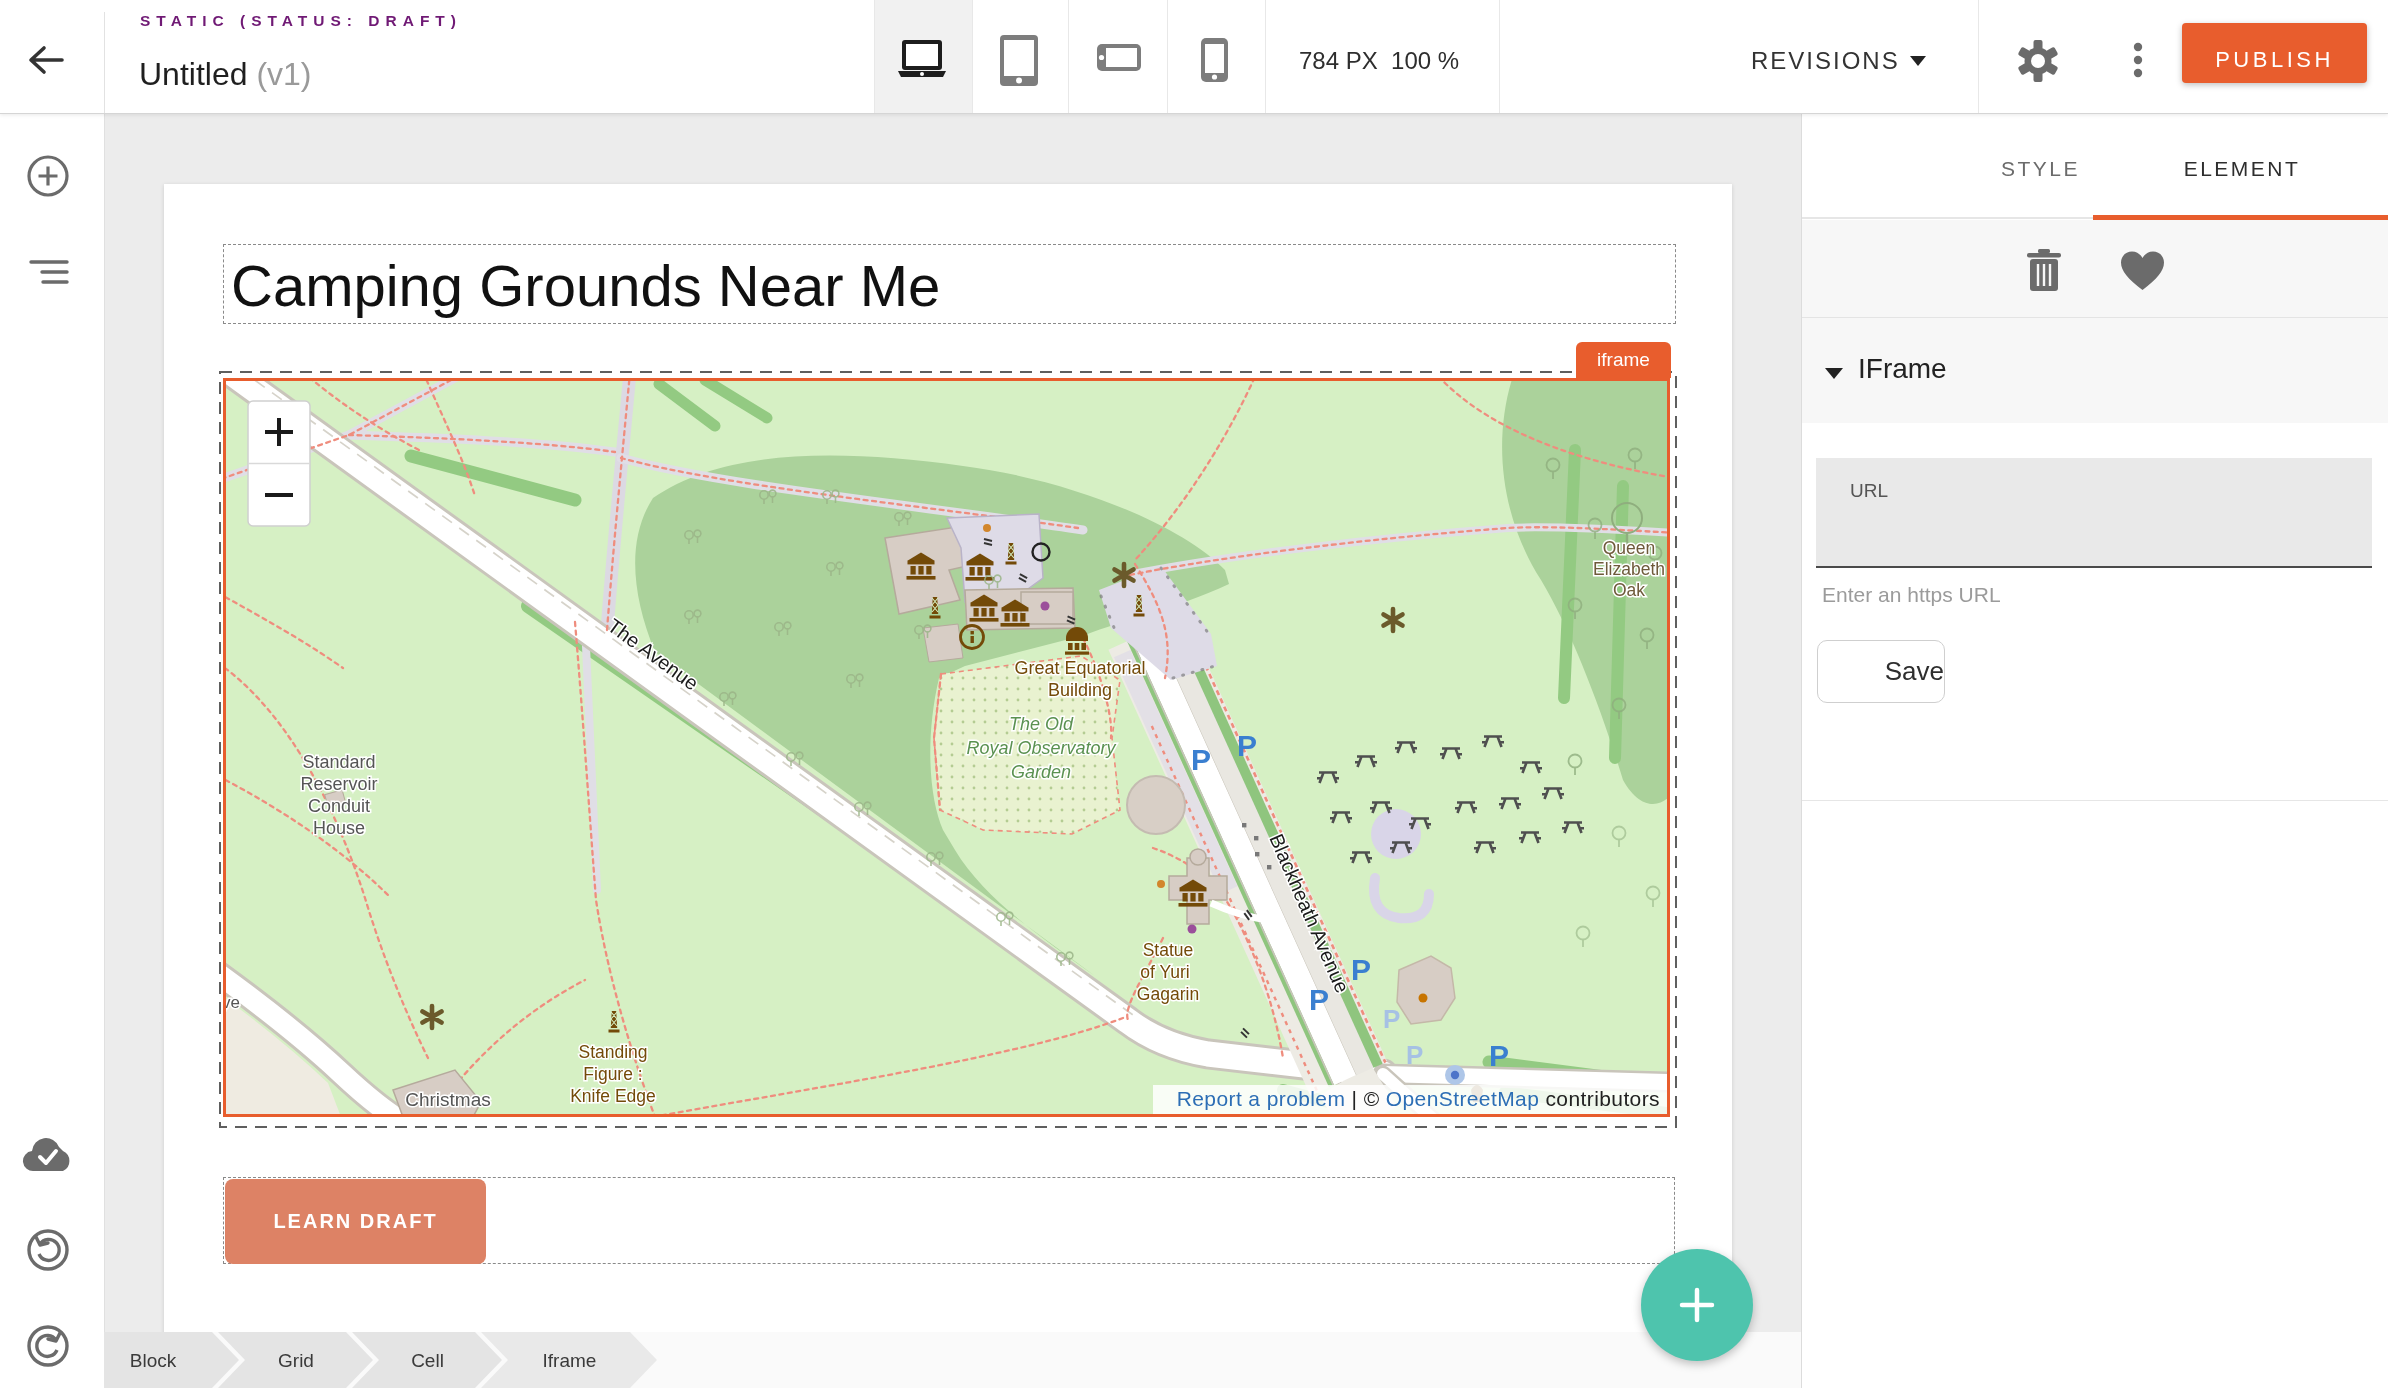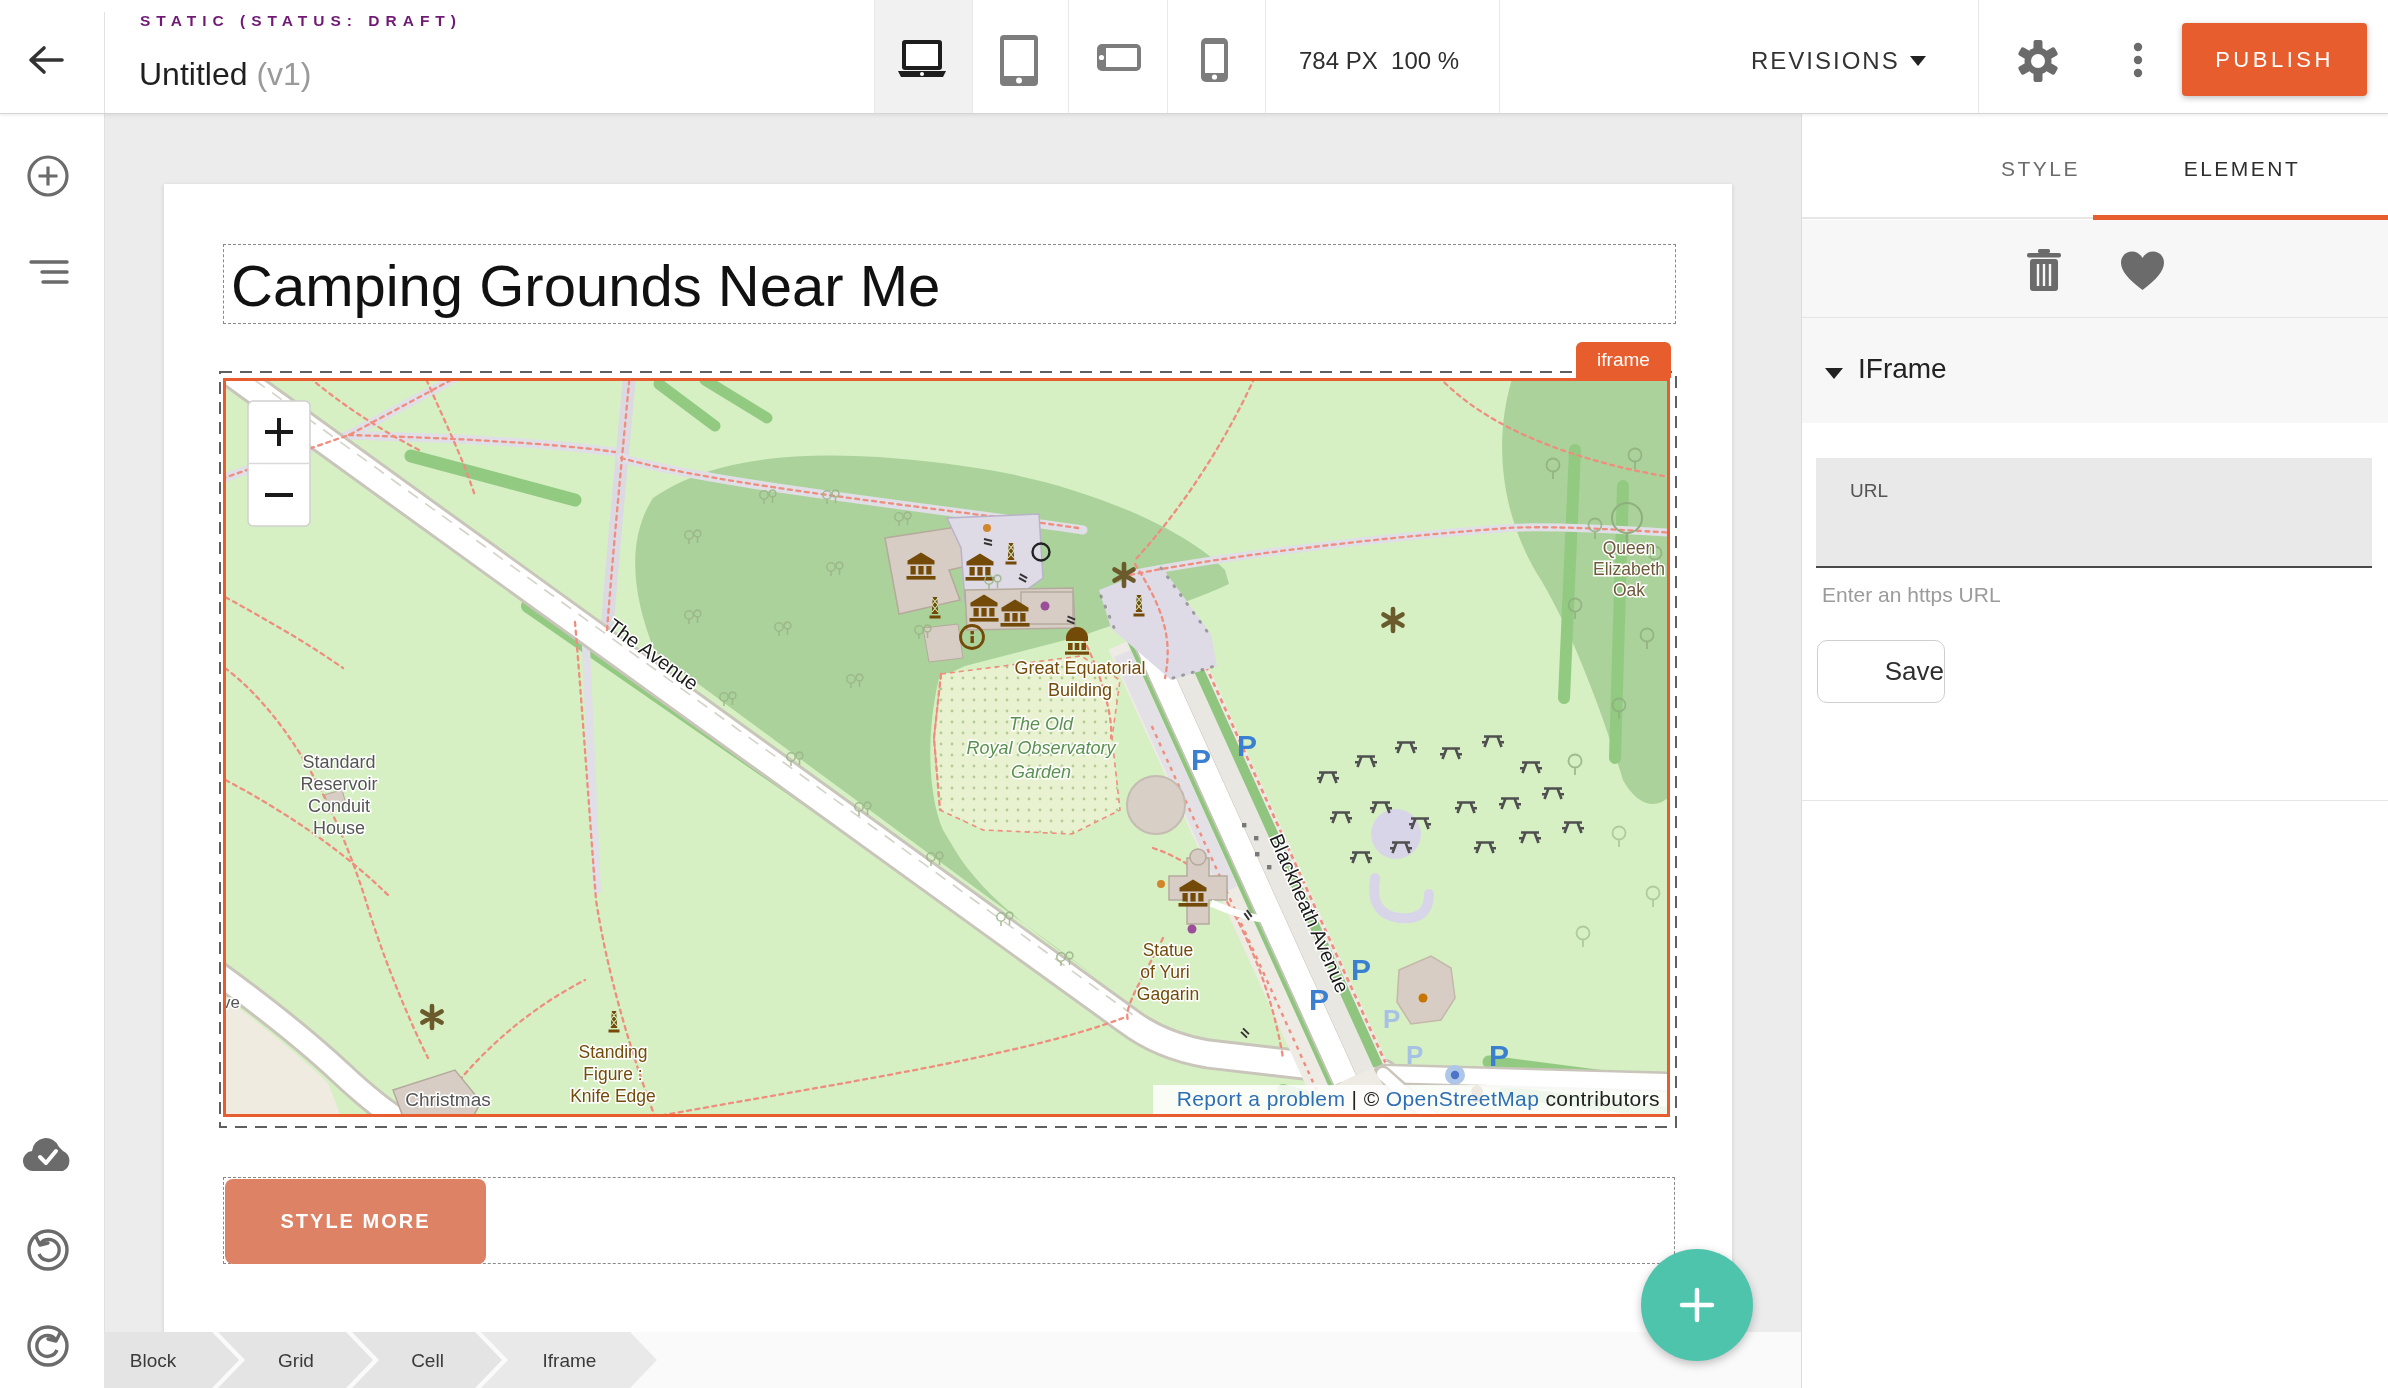--- a/index.html
+++ b/index.html
@@ -63,21 +63,21 @@
           <rect x="-4.5" y="11" width="9" height="10" rx="2"></rect>
         </g>
 </g>
       <circle r="7" fill="#fff"></circle>
     </svg>
 <svg style="position:absolute;left:2128px;top:40px" width="20" height="42">
       <circle cx="10" cy="7" r="4.2" fill="#6b6b6b"></circle>
       <circle cx="10" cy="20" r="4.2" fill="#6b6b6b"></circle>
       <circle cx="10" cy="33" r="4.2" fill="#6b6b6b"></circle>
     </svg>
-<div style="position:absolute;left:2182px;top:23px;width:185px;height:73px;background:#e85d2d;border-radius:4px;box-shadow:0 2px 6px rgba(0,0,0,.25);color:#fff;font-size:22px;letter-spacing:3.5px;text-align:center;line-height:73px">PUBLISH</div>
+<div style="position:absolute;left:2182px;top:23px;width:185px;height:60px;background:#e85d2d;border-radius:4px;box-shadow:0 2px 6px rgba(0,0,0,.25);color:#fff;font-size:22px;letter-spacing:3.5px;text-align:center;line-height:73px">PUBLISH</div>
 </div>
 <div style="position:absolute;left:0;top:113px;width:104px;height:1275px;background:#fff;border-right:1px solid #e0e0e0;z-index:10">
 <svg style="position:absolute;left:26px;top:41px" width="44" height="44" viewBox="0 0 44 44">
 <circle cx="22" cy="22" r="19" fill="none" stroke="#6b6b6b" stroke-width="3.2"></circle>
 <path d="M 22,12.5 L 22,31.5 M 12.5,22 L 31.5,22" stroke="#6b6b6b" stroke-width="3.2"></path>
     </svg>
 <svg style="position:absolute;left:28px;top:146px" width="0" height="0"></svg>
 <svg style="position:absolute;left:28px;top:143px" width="42" height="32" viewBox="0 0 42 32">
 <g stroke="#6b6b6b" stroke-width="3.4" stroke-linecap="round">
 <line x1="3" y1="6" x2="39" y2="6"></line>
@@ -102,21 +102,21 @@
 </div>
 <div style="position:absolute;left:105px;top:113px;width:1696px;height:1275px;background:#ececec;z-index:1"></div>
 <div style="position:absolute;left:164px;top:184px;width:1568px;height:1151px;background:#fff;box-shadow:0 1px 4px rgba(0,0,0,.14);z-index:2"></div>
 <div style="position:absolute;left:223px;top:244px;width:1453px;height:80px;border:1px dashed #8a8a8a;z-index:3;box-sizing:border-box"></div>
 <div style="position:absolute;left:231px;top:252px;font-size:58px;color:#111;z-index:4;font-weight:400">Camping Grounds Near Me</div>
 <svg style="position:absolute;left:219px;top:371px;z-index:3" width="1458" height="757">
     <rect x="1" y="1" width="1456" height="755" fill="none" stroke="#5f5f5f" stroke-width="2" stroke-dasharray="12 8"></rect>
   </svg>
 <div style="position:absolute;left:1576px;top:342px;width:95px;height:36px;background:#e85d2d;border-radius:6px 6px 0 0;color:#fff;font-size:19px;text-align:center;line-height:36px;z-index:5">iframe</div>
 <div style="position:absolute;left:223px;top:1177px;width:1452px;height:87px;border:1px dashed #8a8a8a;z-index:3;box-sizing:border-box"></div>
-<div style="position:absolute;left:225px;top:1179px;width:261px;height:85px;background:#dd8265;border-radius:8px;color:#fff;font-size:20px;font-weight:bold;letter-spacing:2px;text-align:center;line-height:85px;z-index:4">STYLE MORE</div>
+<div style="position:absolute;left:225px;top:1179px;width:261px;height:85px;background:#dd8265;border-radius:8px;color:#fff;font-size:20px;font-weight:bold;letter-spacing:2px;text-align:center;line-height:85px;z-index:4">LEARN DRAFT</div>
 <svg style="position:absolute;left:223px;top:378px;z-index:4" width="1447" height="739" viewBox="0 0 1447 739">
 <defs>
 <g id="mus" fill="#734a08">
 <path d="M-14,-4 L0,-12.5 L14,-4 Z"></path>
 <rect x="-13.5" y="-4" width="27" height="3.4"></rect>
 <rect x="-10.5" y="1" width="5.2" height="8.5"></rect>
 <rect x="-2.6" y="1" width="5.2" height="8.5"></rect>
 <rect x="5.3" y="1" width="5.2" height="8.5"></rect>
 <rect x="-14.5" y="11" width="29" height="3.6"></rect>
 </g>

